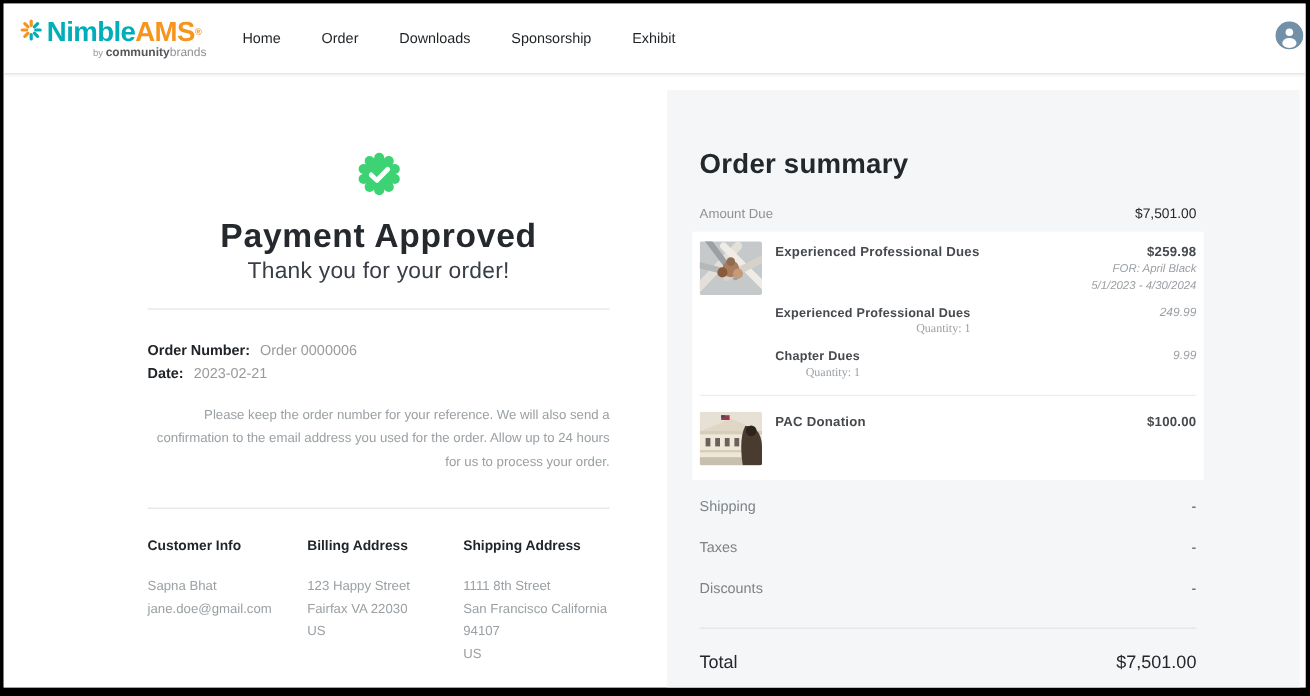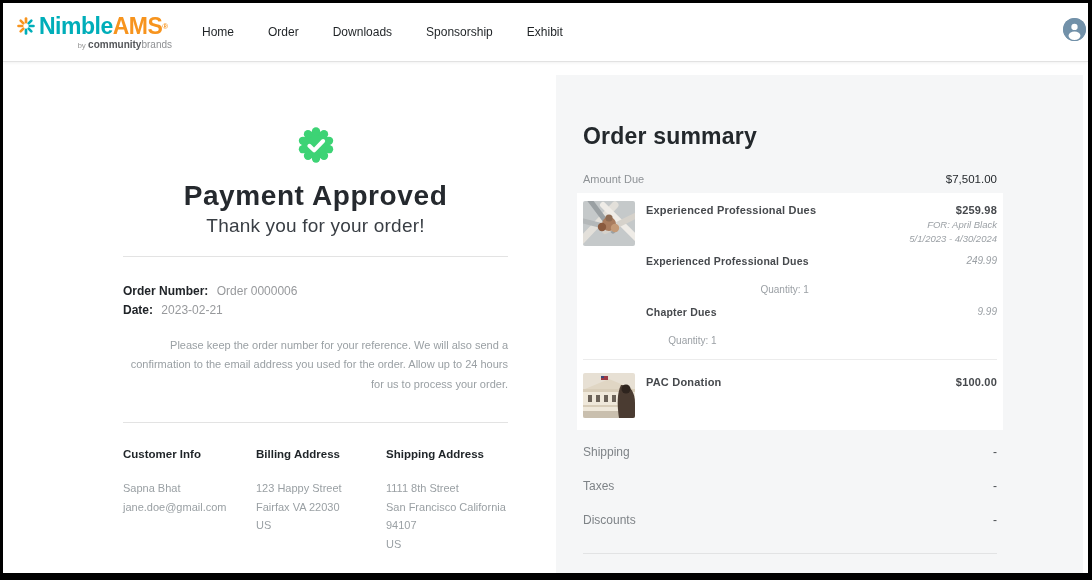--- a/index.html
+++ b/index.html
@@ -76,21 +76,21 @@
 
   .card { background: #fff; margin: 8px -6px 0; padding: 8px 6px 12px; text-align: right; }
   .item { display: flex; align-items: flex-start; }
   .thumb { width: 52px; height: 45px; flex: 0 0 52px; margin-right: 11px; border-radius: 2px; overflow: hidden; }
   .thumb svg { display: block; }
   .item-body { flex: 1; padding-top: 3px; }
   .item-head { display: flex; justify-content: space-between; font-size: 11px; font-weight: 700; color: #46494d; letter-spacing: 0.2px; }
   .for-line, .period-line { font-style: italic; font-size: 9.5px; color: #9ba0a5; margin-top: 3px; }
   .subrow { display: flex; justify-content: space-between; margin-top: 11px; }
   .sub-title { font-size: 10.5px; font-weight: 700; color: #46494d; letter-spacing: 0.2px; }
-  .sub-qty { font-size: 10px; color: #9ba0a5; margin-top: 17px; }
+  .sub-qty { font-size: 10px; color: #9ba0a5; margin-top: 2px; font-family: Liberation Serif, serif; }
   .sub-price { font-style: italic; font-size: 10px; color: #9ba0a5; }
   .card-div { border: none; border-top: 1px solid #ececec; margin: 13px 0; }
 
   .fee { margin-top: 20px; font-size: 12px; color: #7e8387; }
   .fee .v { color: #4a4e52; }
   .fee-first { margin-top: 15px; }
 
   .total-div { border: none; border-top: 1px solid #e2e3e4; margin: 26px 0 0; }
   .total { margin-top: 20px; font-size: 15px; color: #24282c; font-weight: 500; }
 </style>

